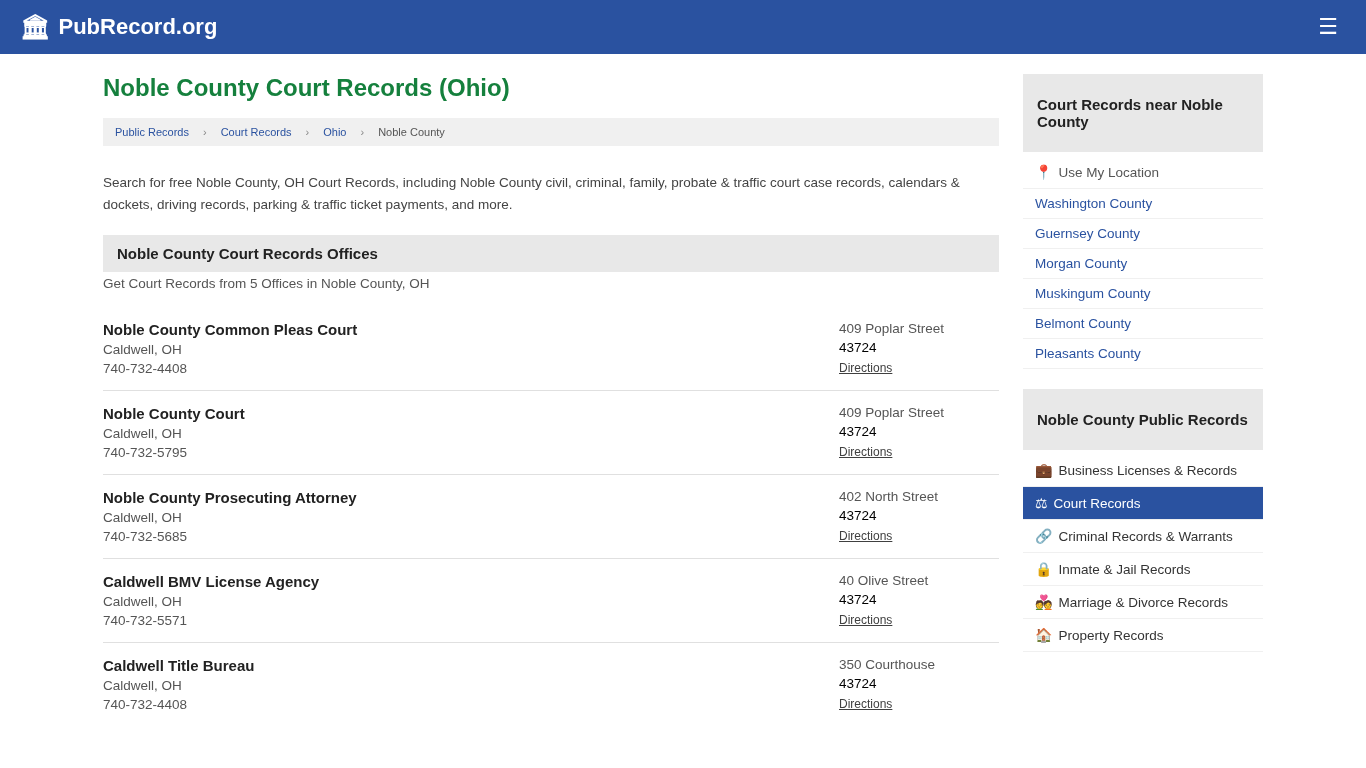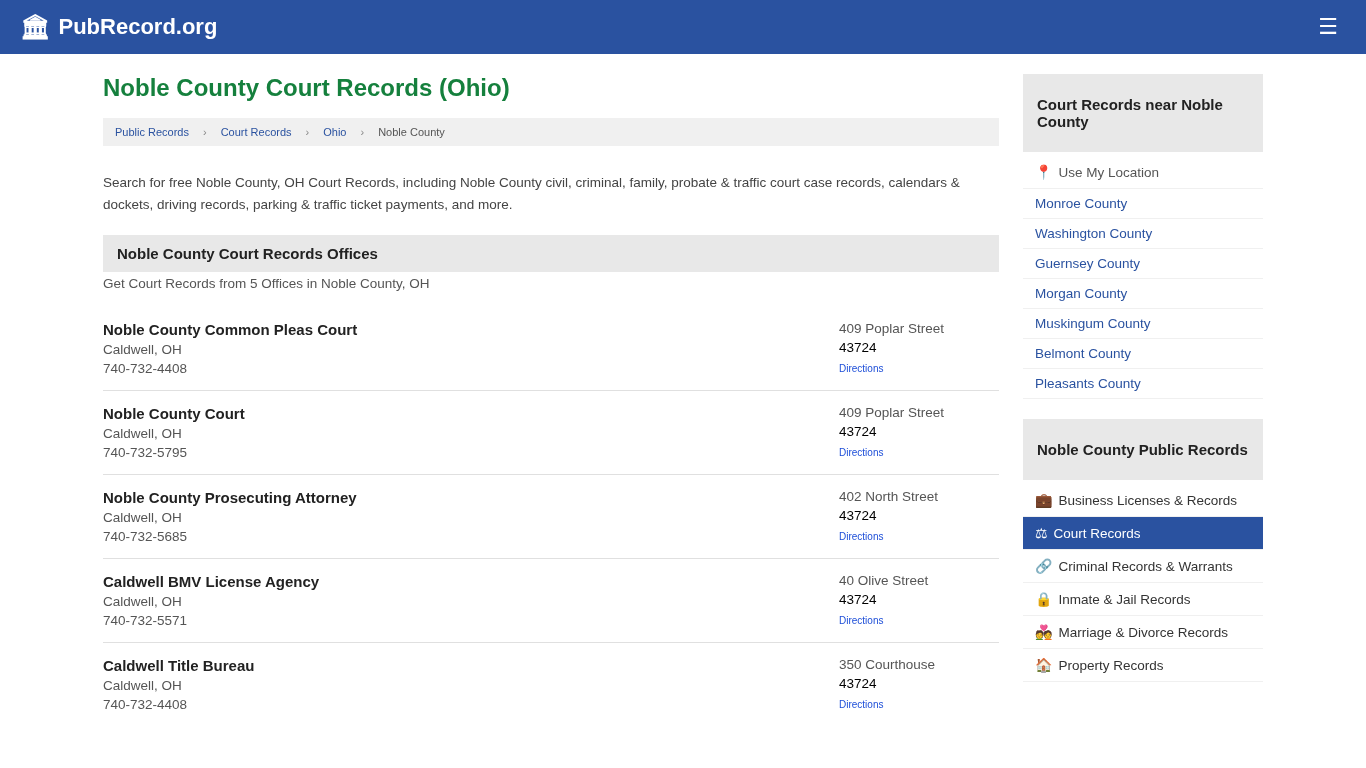--- a/index.html
+++ b/index.html
@@ -156,23 +156,24 @@
       font-size: 13.5px;
       color: #555;
       margin-bottom: 4px;
     }
     .office-zip {
       font-size: 13.5px;
       color: #000000;
       margin-bottom: 4px;
     }
     .directions-link {
-      color: #1d4ed8;
-      cursor: pointer;
-      font-size: 10px;
+      color: #404040;
+      text-decoration: underline;
+      cursor: pointer;
+      font-size: 12px;
     }
 
     
     #sidebar {
       width: 240px;
       flex-shrink: 0;
     }
 
     .sidebar-section-header {
       background: #e8e8e8;
@@ -341,21 +342,20 @@
   <div id="sidebar">
 
     <div class="sidebar-section-header">Court Records near Noble County</div>
 
     <div class="use-location">
       <span class="location-icon">📍</span>
       <span>Use My Location</span>
     </div>
 
     <ul class="nearby-list" id="nearby-list">
-        <li>Monroe County</li>
         <li>Washington County</li>
         <li>Guernsey County</li>
         <li>Morgan County</li>
         <li>Muskingum County</li>
         <li>Belmont County</li>
         <li>Pleasants County</li>
       </ul>
 
     <div class="sidebar-section-header">Noble County Public Records</div>
 

